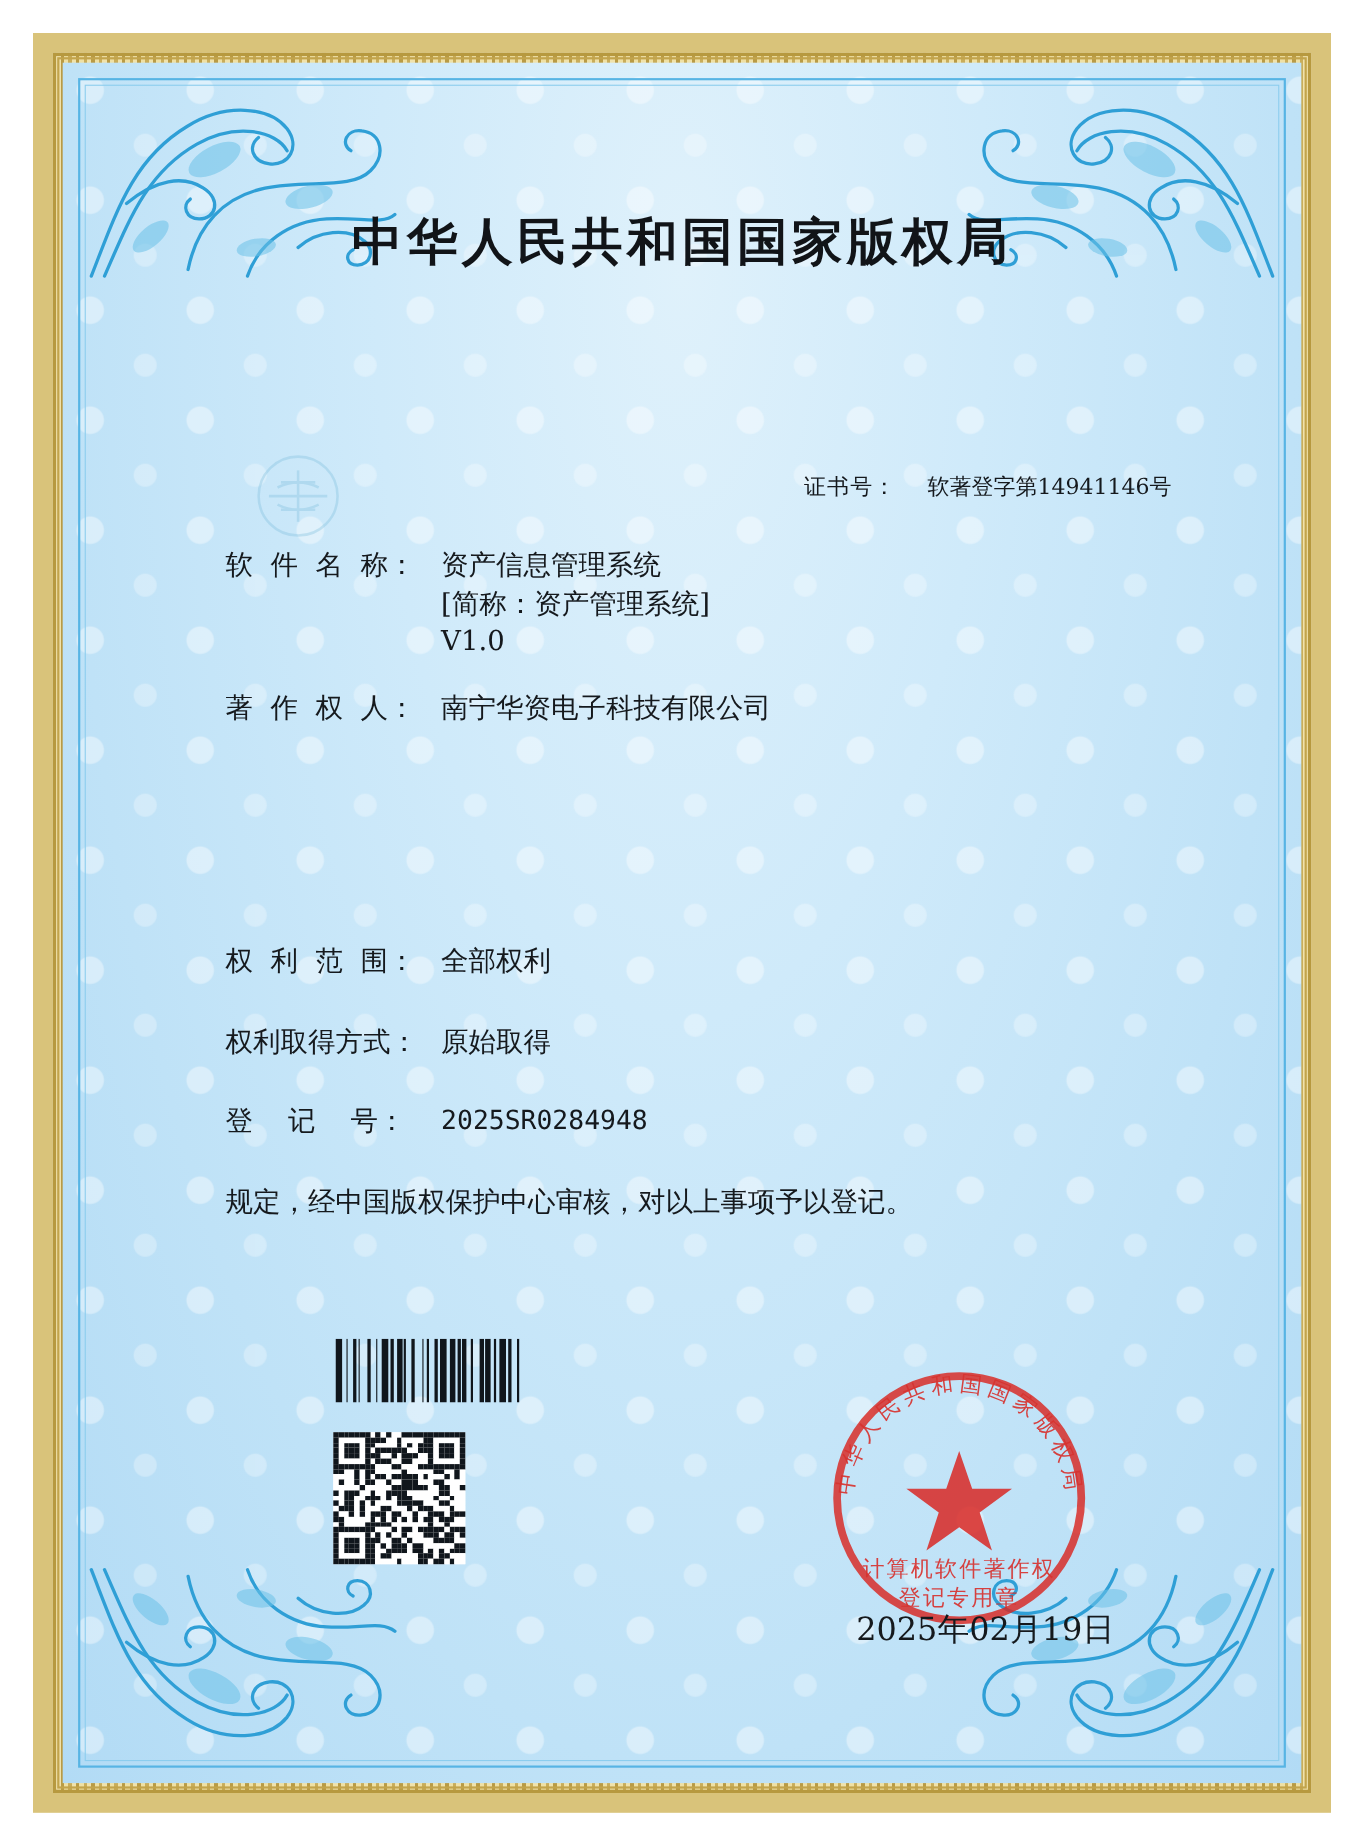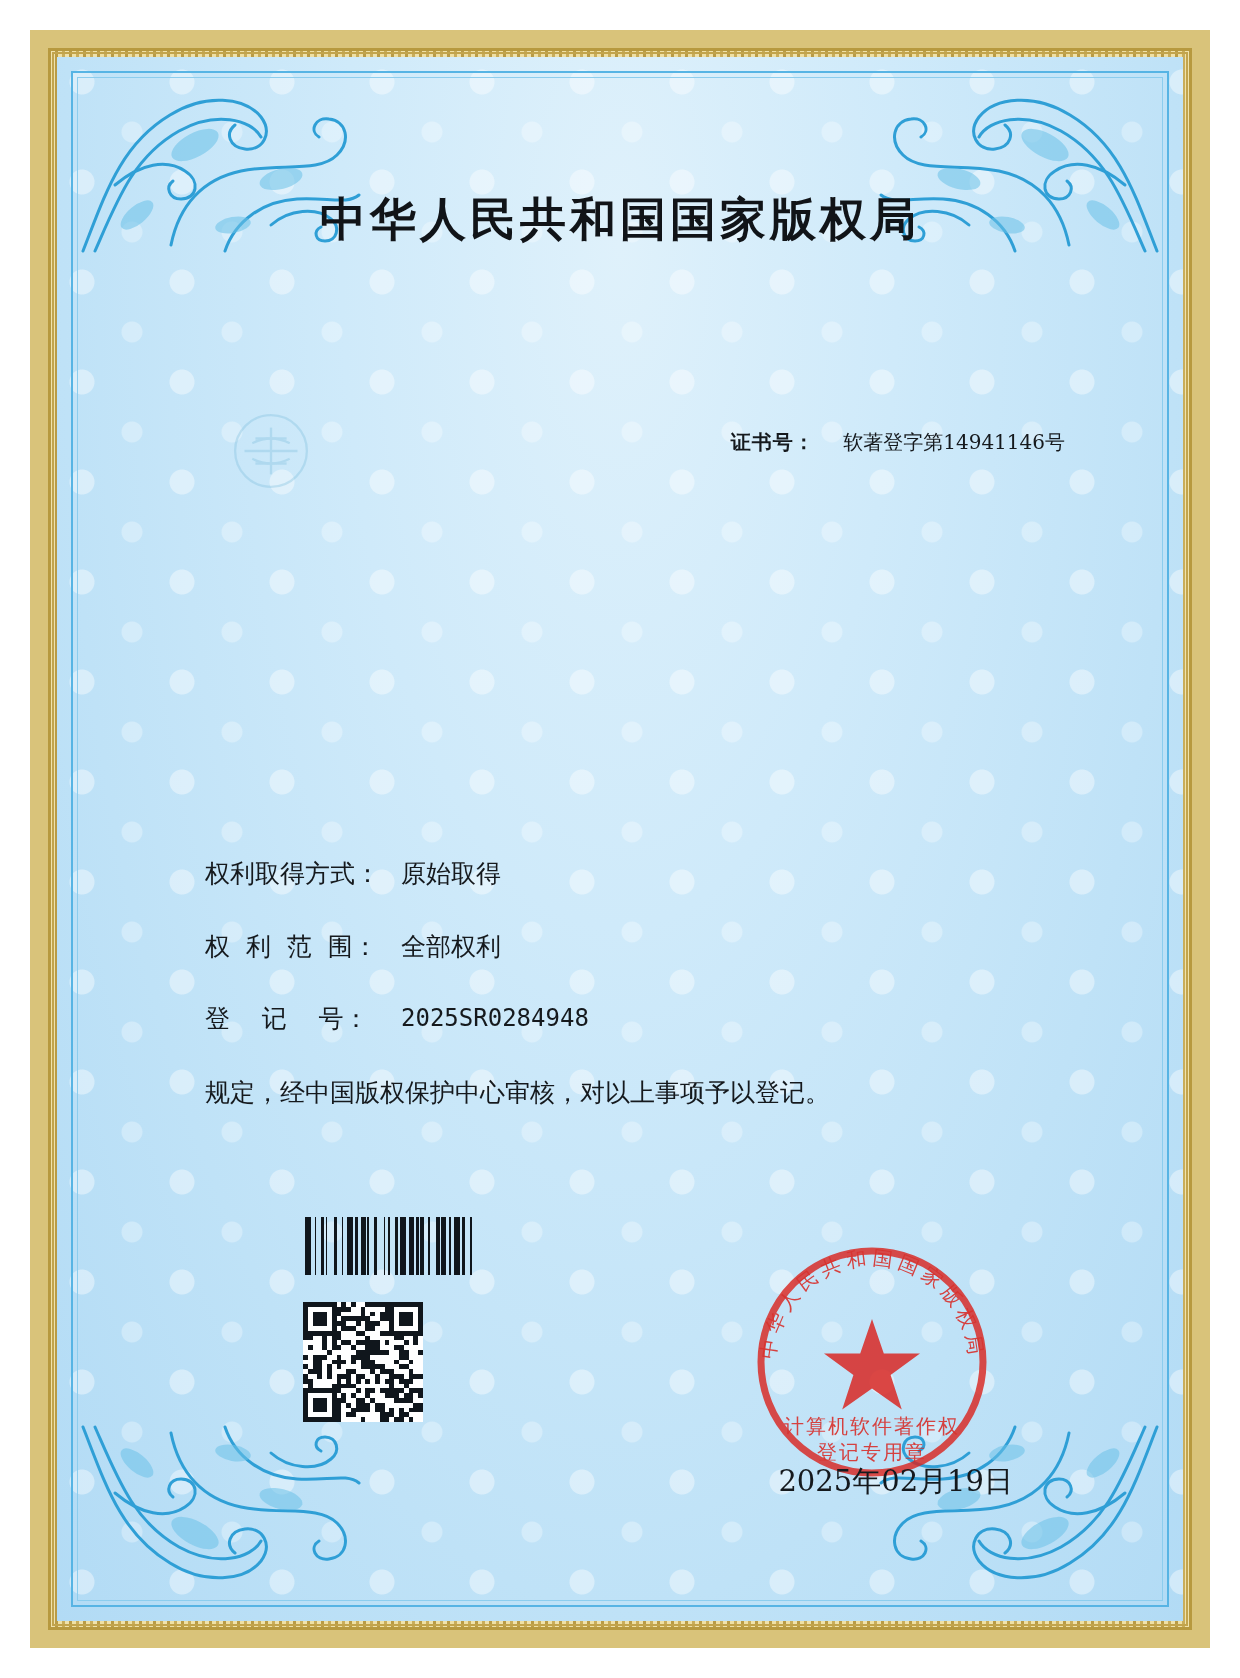--- a/index.html
+++ b/index.html
@@ -135,21 +135,21 @@
 
   .cert-no {
     position: absolute;
     right: 118px;
     top: 372px;
     font-size: 20px;
     color: #15191d;
     font-family: "DejaVu Serif", "Liberation Serif", serif;
     white-space: nowrap;
   }
-  .cert-no .lbl { letter-spacing: 1px; font-weight: bold; }
+  .cert-no .lbl { letter-spacing: 1px; }
   .cert-no .val { margin-left: 22px; }
 
   .fields {
     position: absolute;
     left: 148px;
     top: 440px;
     width: 900px;
   }
   .field-row {
     display: flex;
@@ -353,29 +353,41 @@
             <path d="M26 60 Q50 72 74 60"></path>
           </g>
         </svg>
       </div>
 
       <div class="cert-no">
         <span class="lbl">证书号：</span>
         <span class="val">软著登字第14941146号</span>
       </div>
 
+      <div class="fields">
+        <div class="field-row">
+          <div class="field-label">软  件  名  称：</div>
+          <div class="field-value">资产信息管理系统
+[简称：资产管理系统]
+V1.0</div>
+        </div>
+        <div class="field-row">
+          <div class="field-label">著  作  权  人：</div>
+          <div class="field-value">南宁华资电子科技有限公司</div>
+        </div>
+      </div>
 
       <div class="fields2">
+        <div class="field-row">
+          <div class="field-label">权  利  范  围：</div>
+          <div class="field-value">全部权利</div>
+        </div>
         <div class="field-row">
           <div class="field-label">权利取得方式：</div>
           <div class="field-value">原始取得</div>
-        </div>
-        <div class="field-row">
-          <div class="field-label">权  利  范  围：</div>
-          <div class="field-value">全部权利</div>
         </div>
         <div class="field-row">
           <div class="field-label">登    记    号：</div>
           <div class="field-value mono">2025SR0284948</div>
         </div>
       </div>
 
       <div class="statement">
         <span>规定，经中国版权保护中心审核，对以上事项予以登记。</span>
       </div>

